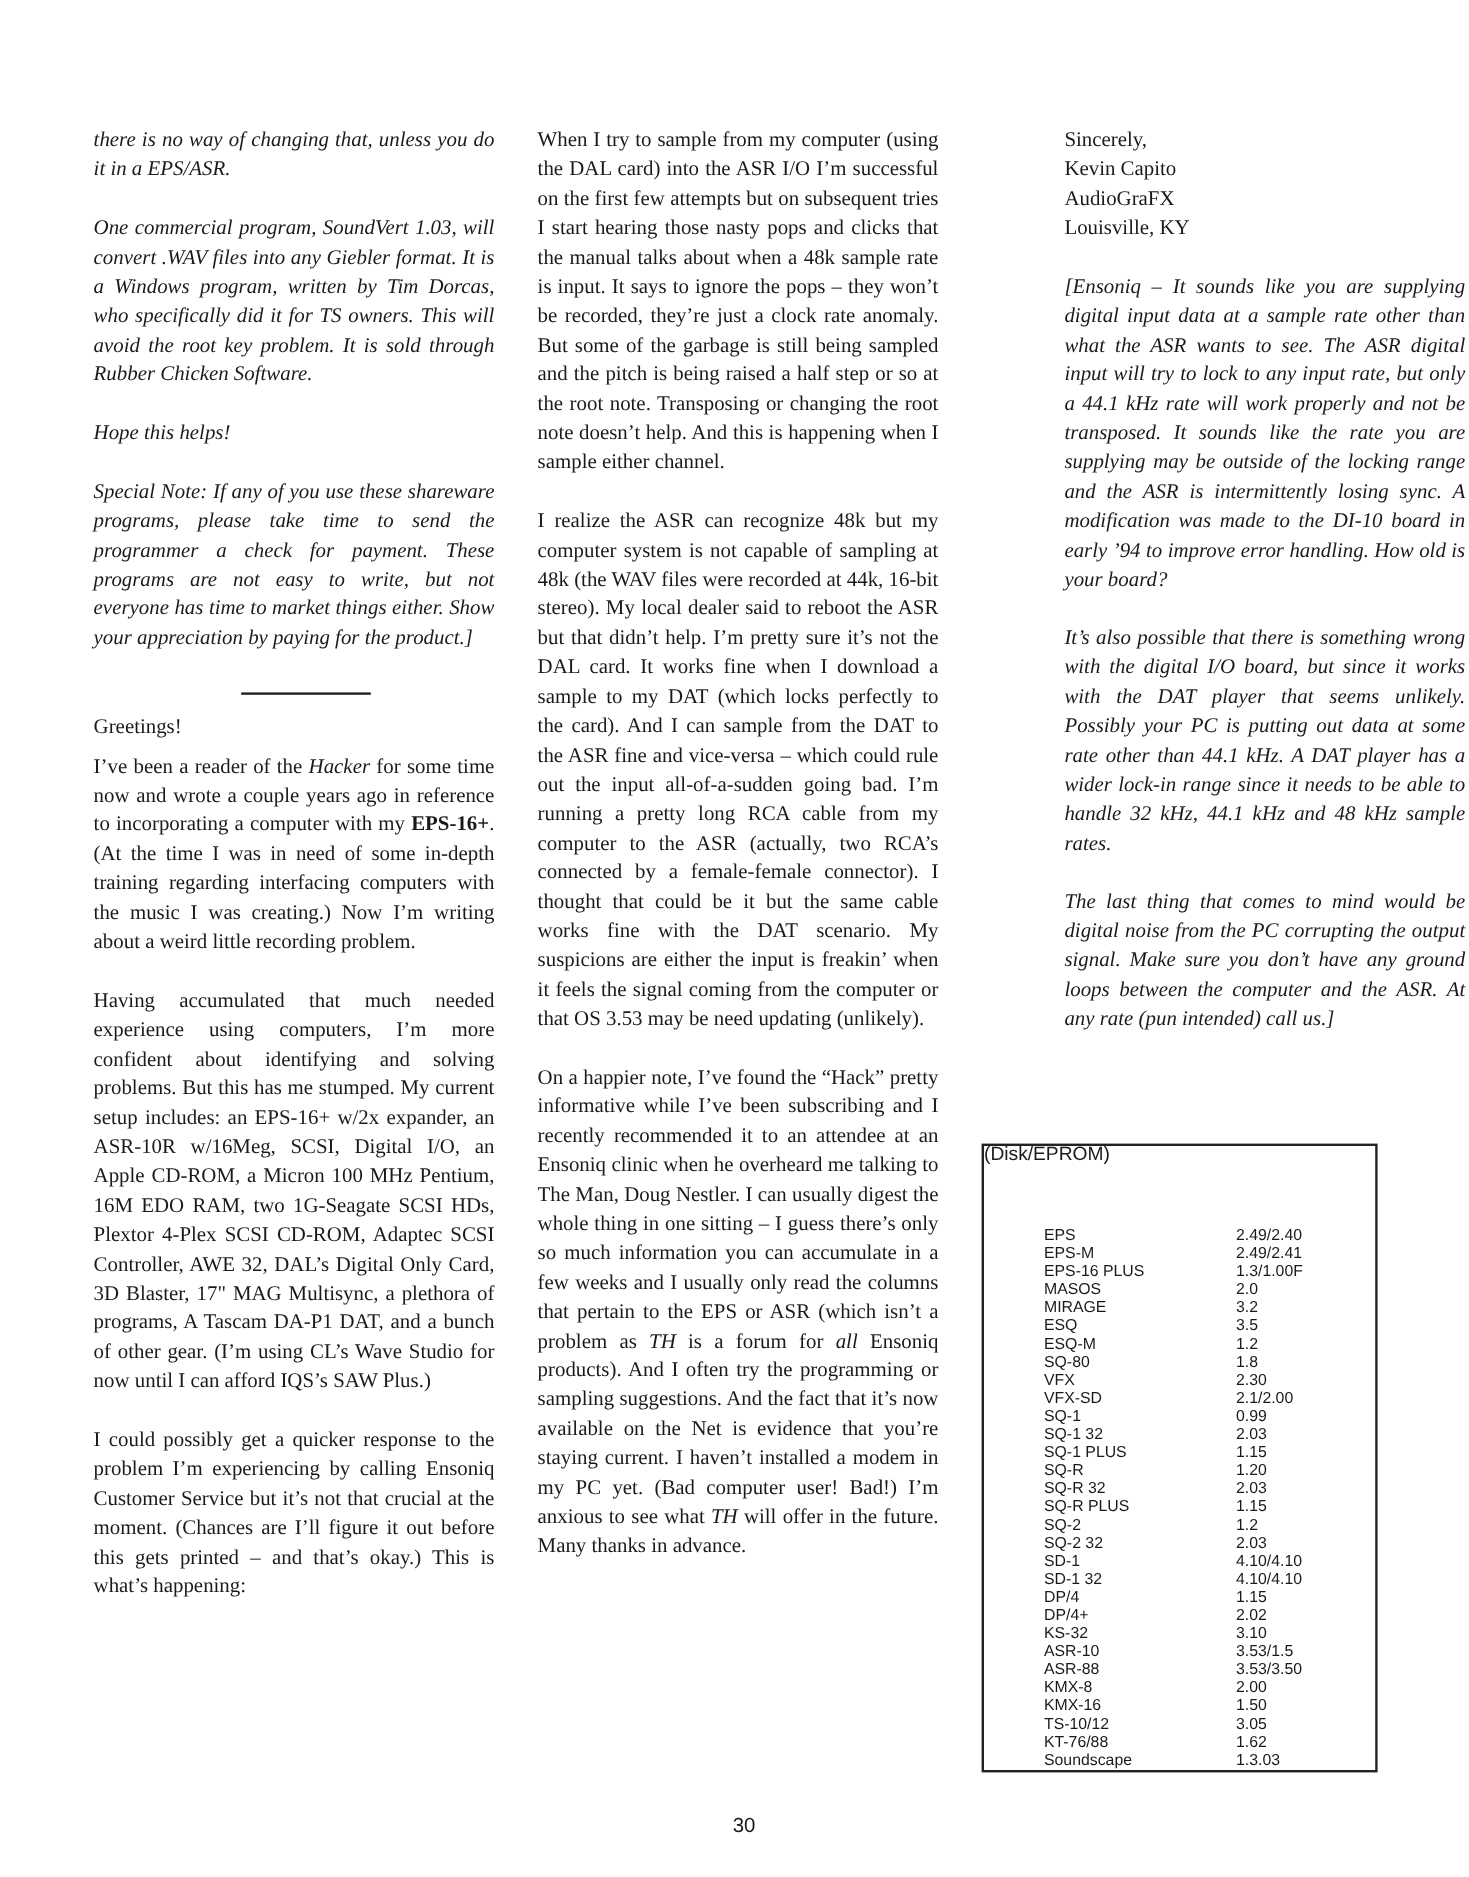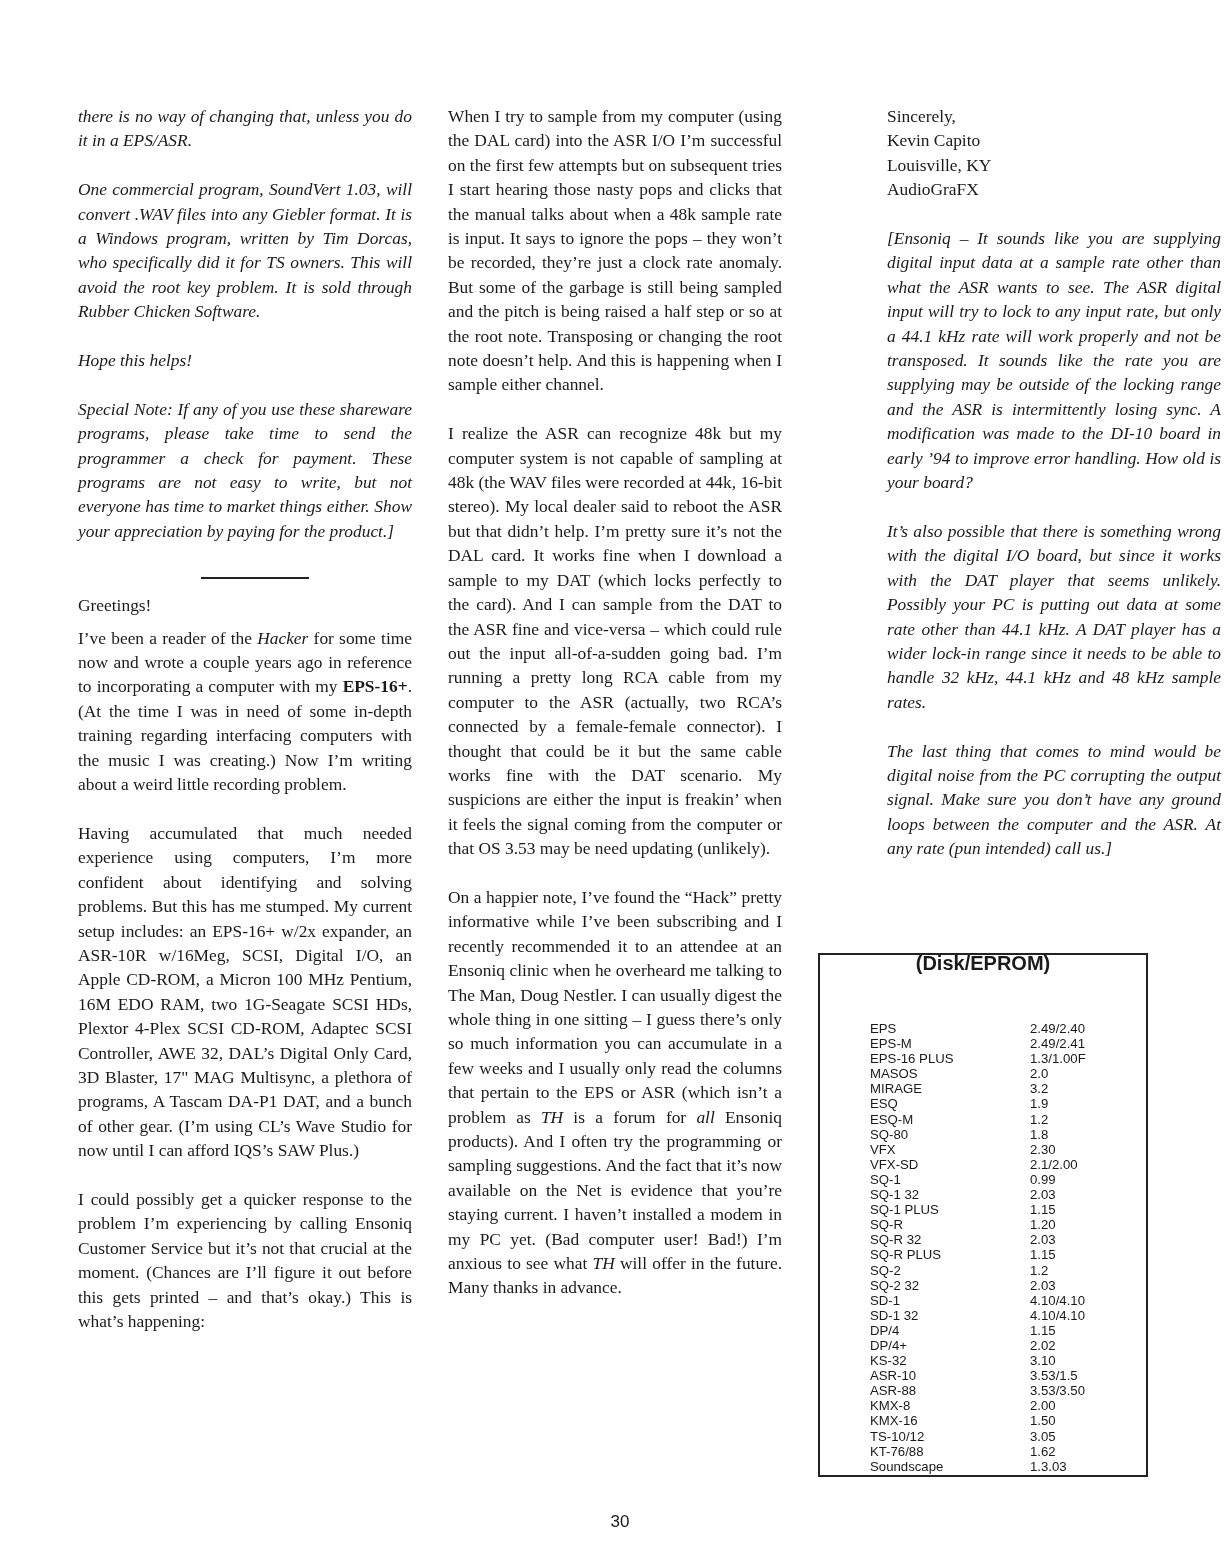--- a/index.html
+++ b/index.html
@@ -27,21 +27,21 @@
   .os-box {
     position: absolute; left: 818px; top: 953px; width: 330px; height: 524px;
     border: 2px solid #222; box-sizing: border-box;
     font-family: "Liberation Sans", "DejaVu Sans", sans-serif;
   }
   .os-title {
     text-align: center; font-weight: bold; font-size: 24px; letter-spacing: -0.5px;
     margin-top: 6px; line-height: 26px;
   }
   .os-sub {
-    text-align: center; font-weight: bold; font-size: 20px; line-height: 16px;
+    font-weight: normal; font-size: 16px; line-height: 16px;
   }
   .os-table {
     position: absolute; left: 50px; top: 66px; width: 260px;
     font-size: 13.2px; line-height: 15.1px;
   }
   .os-row { display: flex; justify-content: space-between; }
   .os-name { width: 160px; }
   .os-ver { flex: 1; }
   .page-num {
     position: absolute; left: 600px; top: 1512px; width: 40px; text-align: center;
@@ -66,22 +66,22 @@
 <div class="col" id="col2">
   <p>When I try to sample from my computer (using the DAL card) into the ASR I/O I’m successful on the first few attempts but on subsequent tries I start hearing those nasty pops and clicks that the manual talks about when a 48k sample rate is input. It says to ignore the pops – they won’t be recorded, they’re just a clock rate anomaly. But some of the gar­bage is still being sampled and the pitch is being raised a half step or so at the root note. Transposing or changing the root note doesn’t help. And this is hap­pening when I sample either channel.</p>
   <p>I realize the ASR can recognize 48k but my computer system is not capable of sampling at 48k (the WAV files were recorded at 44k, 16-bit stereo). My local dealer said to reboot the ASR but that didn’t help. I’m pretty sure it’s not the DAL card. It works fine when I down­load a sample to my DAT (which locks perfectly to the card). And I can sample from the DAT to the ASR fine and vice-versa – which could rule out the in­put all-of-a-sudden going bad. I’m run­ning a pretty long RCA cable from my computer to the ASR (actually, two RCA’s connected by a female-female connector). I thought that could be it but the same cable works fine with the DAT scenario. My suspicions are either the input is freakin’ when it feels the signal coming from the computer or that OS 3.53 may be need updating (unlikely).</p>
   <p><span>On a happier note, I’ve found the “Hack” pretty informative while I’ve been subscribing and I recently recom­mended it to an attendee at an Ensoniq clinic when he overheard me talking to The Man, Doug Nestler. I can usually digest the whole thing in one sitting – I guess there’s only so much information you can accumulate in a few weeks and I usually only read the columns that per­tain to the EPS or ASR (which isn’t a problem as </span><span class="it">TH</span><span> is a forum for </span><span class="it">all</span><span> En­soniq products). And I often try the programming or sampling suggestions. And the fact that it’s now available on the Net is evidence that you’re staying current. I haven’t installed a modem in my PC yet. (Bad computer user! Bad!) I’m anxious to see what </span><span class="it">TH</span><span> will offer in the future. Many thanks in advance.</span></p>
 </div>
 
 <div class="col" id="col3">
   <div class="sig" style="margin-bottom:24.4px;">
     <p>Sincerely,</p>
     <p>Kevin Capito</p>
+    <p>AudioGraFX</p>
     <p>Louisville, KY</p>
-    <p>AudioGraFX</p>
   </div>
   <p class="it">[Ensoniq – It sounds like you are sup­plying digital input data at a sample rate other than what the ASR wants to see. The ASR digital input will try to lock to any input rate, but only a 44.1 kHz rate will work properly and not be trans­posed. It sounds like the rate you are supplying may be outside of the locking range and the ASR is intermittently losing sync. A modification was made to the DI-10 board in early ’94 to improve error handling. How old is your board?</p>
   <p class="it">It’s also possible that there is something wrong with the digital I/O board, but since it works with the DAT player that seems unlikely. Possibly your PC is put­ting out data at some rate other than 44.1 kHz. A DAT player has a wider lock-in range since it needs to be able to handle 32 kHz, 44.1 kHz and 48 kHz sample rates.</p>
   <p class="it">The last thing that comes to mind would be digital noise from the PC corrupting the output signal. Make sure you don’t have any ground loops between the com­puter and the ASR. At any rate (pun in­tended) call us.]</p>
 </div>
 
 <div class="os-box">
   <div class="os-sub">(Disk/EPROM)</div>
   <div class="os-table" id="os-table">
       <div class="os-row">
@@ -99,21 +99,21 @@
       <div class="os-row">
         <span class="os-name">MASOS</span>
         <span class="os-ver">2.0</span>
       </div>
       <div class="os-row">
         <span class="os-name">MIRAGE</span>
         <span class="os-ver">3.2</span>
       </div>
       <div class="os-row">
         <span class="os-name">ESQ</span>
-        <span class="os-ver">1.9</span>
+        <span class="os-ver">3.5</span>
       </div>
       <div class="os-row">
         <span class="os-name">ESQ-M</span>
         <span class="os-ver">1.2</span>
       </div>
       <div class="os-row">
         <span class="os-name">SQ-80</span>
         <span class="os-ver">1.8</span>
       </div>
       <div class="os-row">

